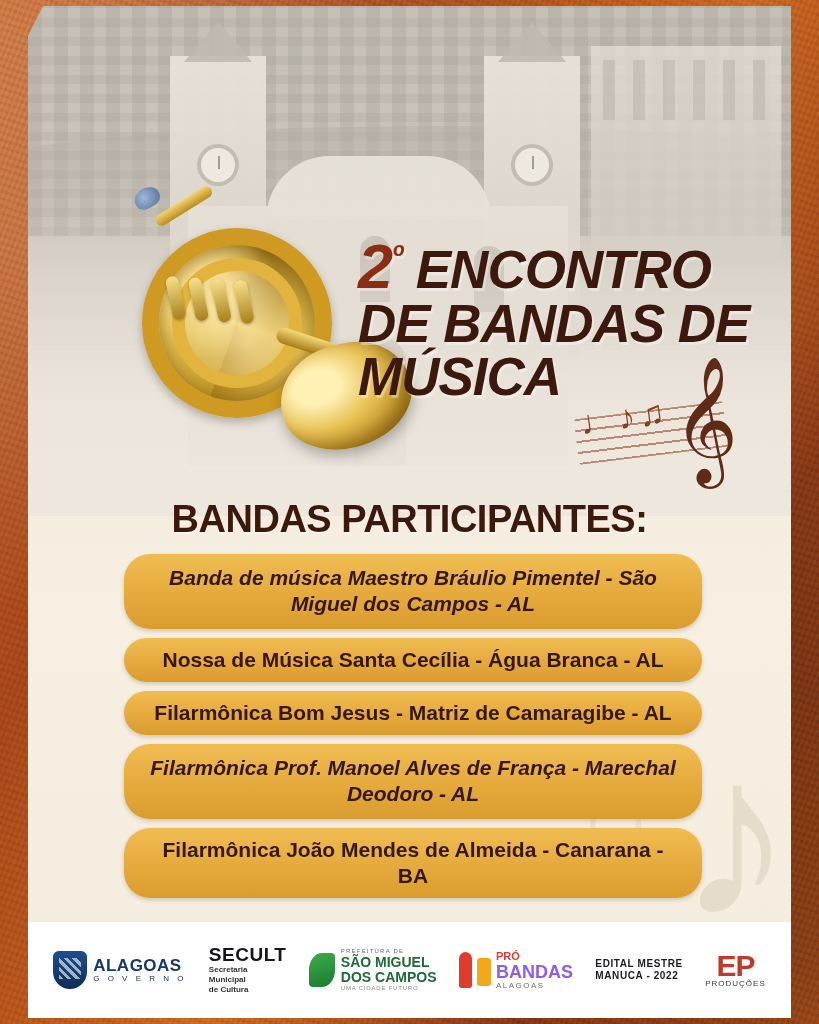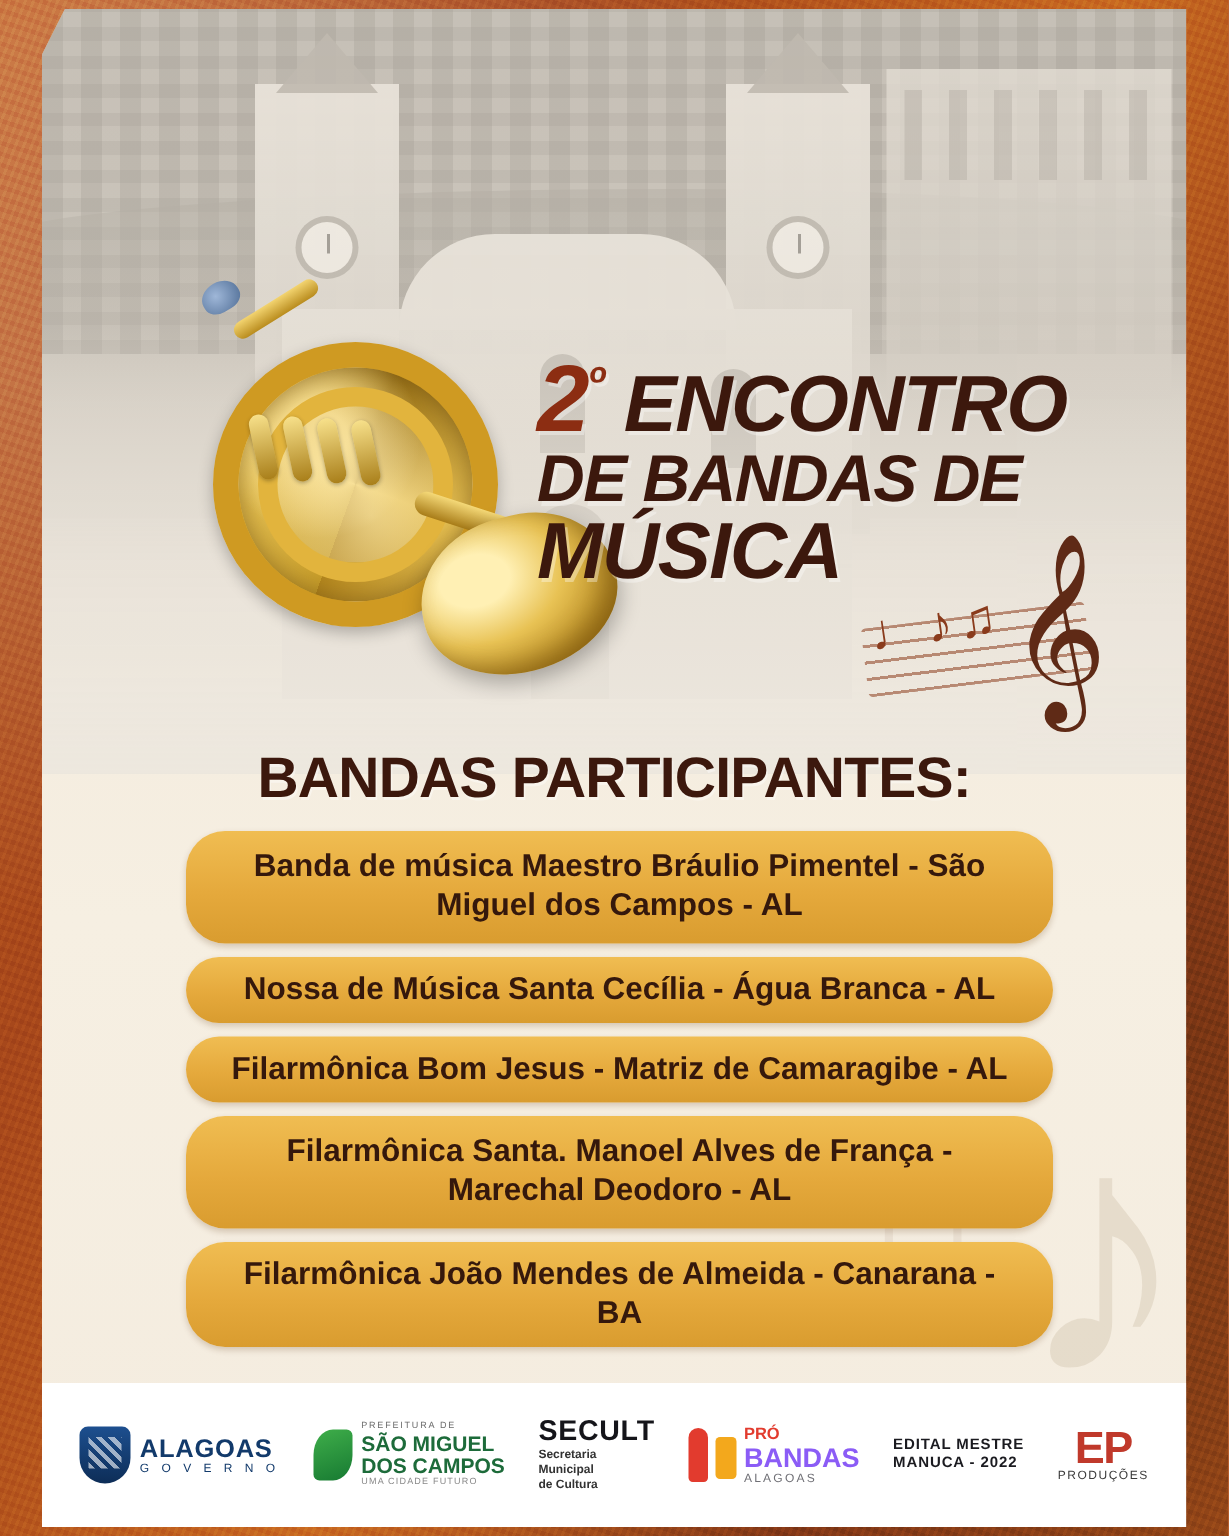--- a/index.html
+++ b/index.html
@@ -180,21 +180,21 @@
     width: 400px;
     color: #3c180d;
     font-weight: bold;
     font-style: italic;
     line-height: 0.92;
     text-shadow: 2px 3px 0 rgba(255,255,255,0.35);
   }
   .headline .l1 { font-size: 53px; letter-spacing: -1px; white-space: nowrap; }
   .headline .l1 .num { font-size: 63px; color: #8c2d12; margin-top: 35px; }
   .headline .l1 .num sup { font-size: 30px; }
-  .headline .l2 { font-size: 44px; letter-spacing: -1px; margin-top: 4px; }
+  .headline .l2 { font-size: 53px; letter-spacing: -1px; margin-top: 4px; }
   .headline .l3 { font-size: 53px; letter-spacing: -1px; margin-top: 4px; }
 
   
   .clef {
     position: absolute;
     left: 645px; top: 358px;
     font-size: 110px;
     color: #5f2a16;
     line-height: 1;
   }
@@ -317,21 +317,21 @@
     background: linear-gradient(180deg, #f0bd52 0%, #e5a93c 55%, #d99c2f 100%);
     border-radius: 26px;
     color: #35180c;
     font-size: 21px;
     font-weight: bold;
     text-align: center;
     line-height: 1.25;
     padding: 9px 22px;
     box-shadow: 0 2px 4px rgba(90,50,10,0.22);
   }
-  .band.tall { padding: 11px 22px; }
+  .band.tall { padding: 11px 22px; font-style: italic; }
 
   
   .footer {
     position: absolute;
     left: 0; bottom: 0;
     width: 763px;
     height: 96px;
     background: #ffffff;
     display: flex;
     align-items: center;
@@ -466,53 +466,53 @@
     <div class="staff-deco"></div>
     <div class="notes-deco">♩♪♫</div>
     <div class="clef">𝄞</div>
 
     <div class="section-title">BANDAS PARTICIPANTES:</div>
 
     <div class="bands">
       <div class="band tall">Banda de música Maestro Bráulio Pimentel - São Miguel dos Campos - AL</div>
       <div class="band">Nossa de Música Santa Cecília - Água Branca - AL</div>
       <div class="band">Filarmônica Bom Jesus - Matriz de Camaragibe - AL</div>
-      <div class="band tall">Filarmônica Santa. Manoel Alves de França - Marechal  Deodoro - AL</div>
+      <div class="band tall">Filarmônica Prof. Manoel Alves de França - Marechal  Deodoro - AL</div>
       <div class="band">Filarmônica João Mendes de Almeida - Canarana - BA</div>
     </div>
 
     <div class="footer">
 
       <div class="logo">
         <div class="crest"></div>
         <div class="txt">
           <div class="t1">ALAGOAS</div>
           <div class="t2">G O V E R N O</div>
+        </div>
+      </div>
+
+      <div class="logo secult">
+        <div class="txt">
+          <div class="s1">SECULT</div>
+          <div class="s2" style="white-space:pre-line">Secretaria
+Municipal
+de Cultura</div>
         </div>
       </div>
 
       <div class="logo">
         <div class="leaf"></div>
         <div class="sm-txt">
           <div class="p0">PREFEITURA DE</div>
           <div class="p1">SÃO MIGUEL</div>
           <div class="p2">DOS CAMPOS</div>
           <div class="p3">UMA CIDADE FUTURO</div>
         </div>
       </div>
 
-      <div class="logo secult">
-        <div class="txt">
-          <div class="s1">SECULT</div>
-          <div class="s2" style="white-space:pre-line">Secretaria
-Municipal
-de Cultura</div>
-        </div>
-      </div>
-
       <div class="pro-bandas">
         <div class="mark"></div>
         <div class="pb">
           <div class="b1">PRÓ</div>
           <div class="b2">BANDAS</div>
           <div class="b3">ALAGOAS</div>
         </div>
       </div>
 
       <div class="edital">

